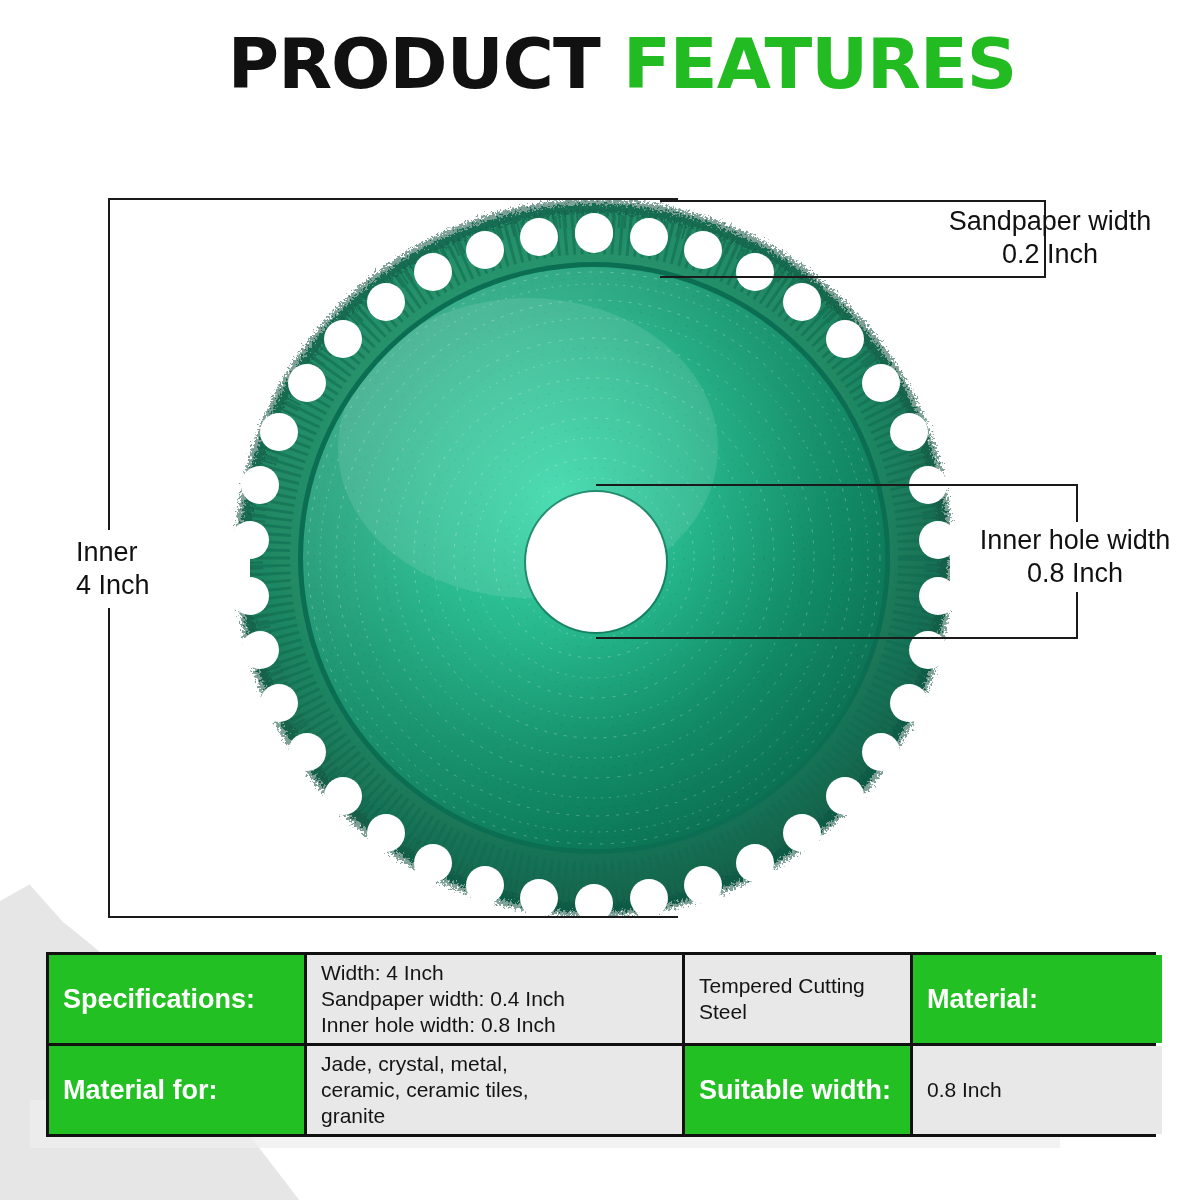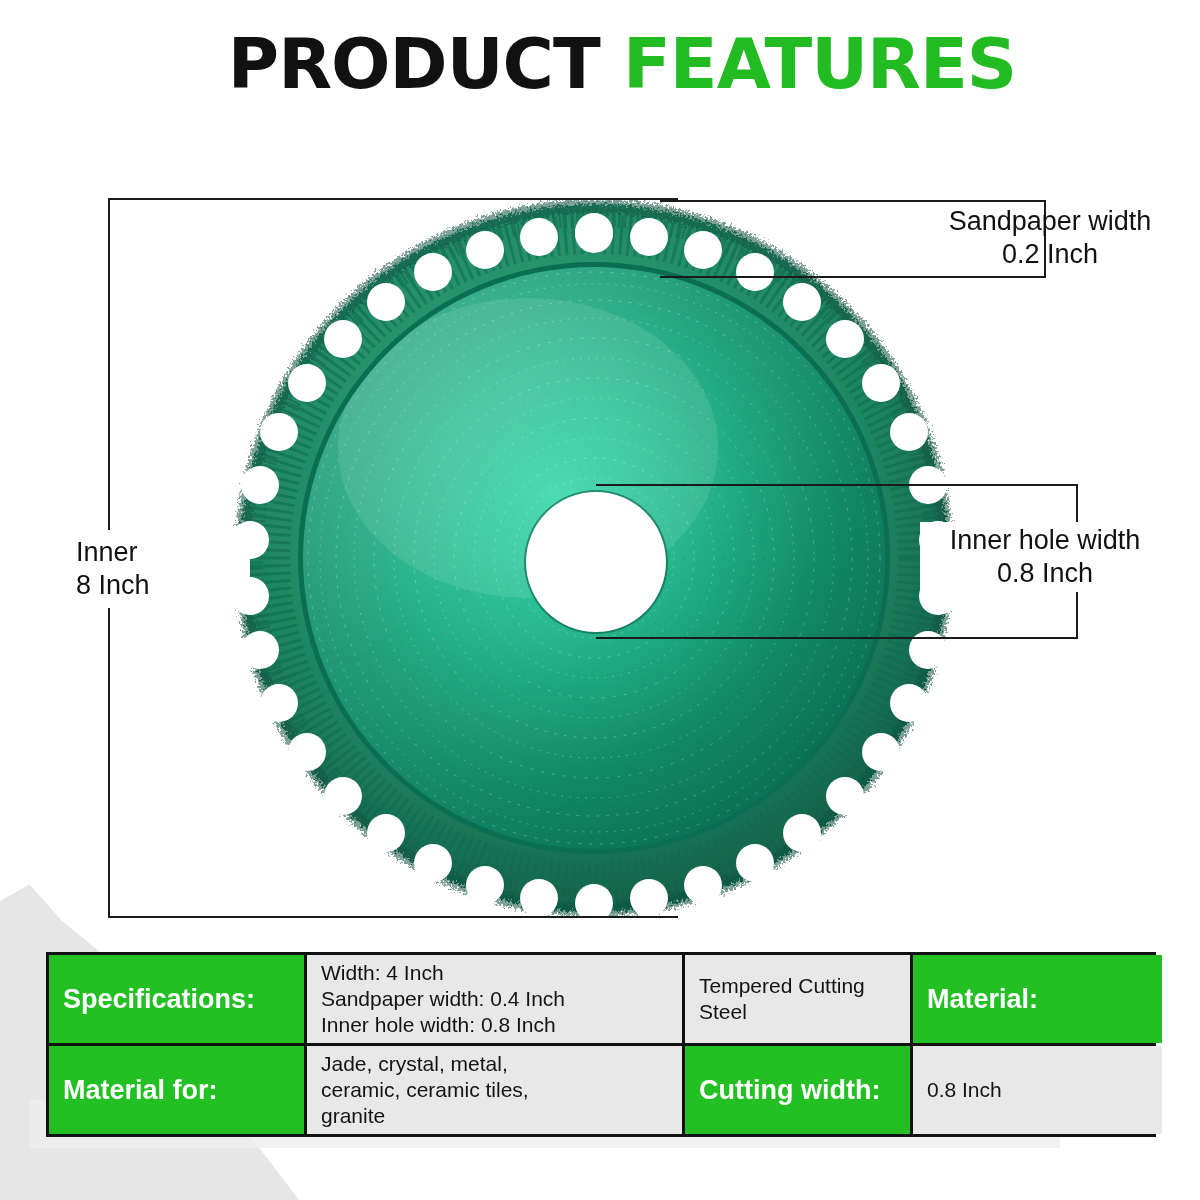--- a/index.html
+++ b/index.html
@@ -74,21 +74,21 @@
 
   
   .hole-bracket{
     position:absolute;left:596px;top:484px;width:482px;height:155px;
     border-top:2.5px solid #1a1a1a;
     border-right:2.5px solid #1a1a1a;
     border-bottom:2.5px solid #1a1a1a;
     box-sizing:border-box;z-index:6;
   }
   .hole-label{
-    position:absolute;left:920px;top:522px;width:250px;
+    position:absolute;left:950px;top:522px;width:250px;
     font-size:27px;line-height:33px;color:#111;text-align:center;
     background:#fff;z-index:8;padding:2px 0;
   }
 
   
   .blade-wrap{position:absolute;left:228px;top:198px;width:732px;height:720px;z-index:4;}
   .blade-svg{display:block;width:732px;height:720px;}
 
   
   .spec-table{
@@ -259,21 +259,21 @@
       <ellipse cx="300" cy="250" rx="190" ry="150" fill="#ffffff" opacity="0.10" clip-path="url(#discClip)"></ellipse>
 
       <circle cx="368" cy="364" r="72" fill="#0a5f48" opacity="0.6"></circle>
       <circle cx="368" cy="364" r="70" fill="#ffffff"></circle>
     </svg>
   </div>
 
   <div class="width-bracket"></div>
   <div class="width-label">
     <div>Inner</div>
-    <div>8 Inch</div>
+    <div>4 Inch</div>
   </div>
 
   <div class="sand-bracket"></div>
   <div class="sand-label">
     <div>Sandpaper width</div>
     <div>0.2 Inch</div>
   </div>
 
   <div class="hole-bracket"></div>
   <div class="hole-label">
@@ -308,20 +308,20 @@
     <span>Material for:</span>
   </div>
   <div class="cell val">
     <span class="stack">
       <span>Jade, crystal, metal,</span>
       <span>ceramic, ceramic tiles,</span>
       <span>granite</span>
     </span>
   </div>
   <div class="cell lbl">
-    <span>Cutting width:</span>
+    <span>Suitable width:</span>
   </div>
   <div class="cell val">
     <span class="stack">
       <span>0.8 Inch</span>
     </span>
   </div>
 </div>
 
 </body></html>

